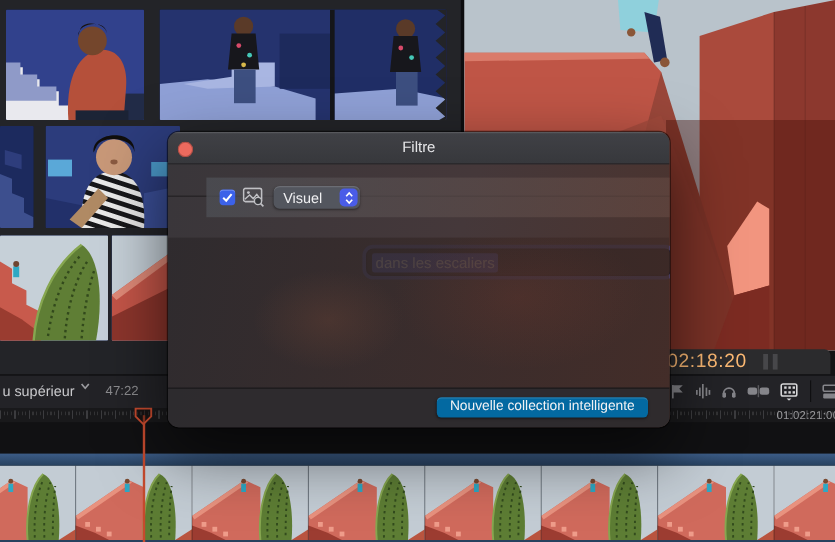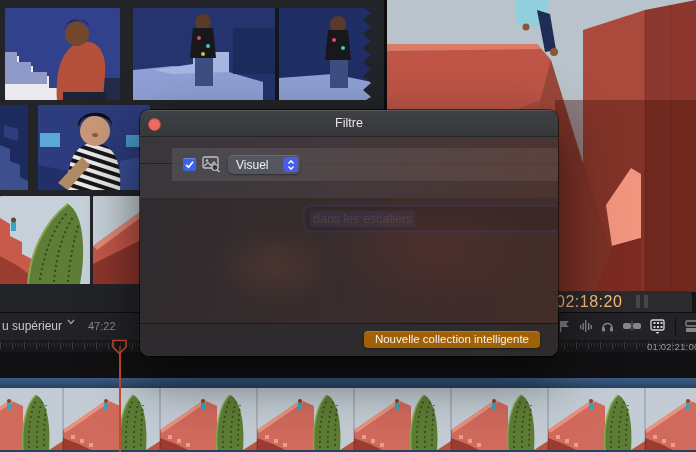--- a/index.html
+++ b/index.html
@@ -74,21 +74,21 @@
           background:#141418;border:1px solid #06060a;
           box-shadow:0 0 0 3px rgba(72,100,240,.65);display:flex;align-items:center;}
   .search-sel{margin-left:4px;padding:1px 3px;border-radius:2px;background:#3f55cf;
           color:#fff;font-size:12.5px;white-space:nowrap;}
   .addgroup{position:absolute;left:371px;top:30px;width:42px;height:19px;display:flex;}
   .add-btn{width:22px;height:19px;border-radius:5px 0 0 5px;background:rgba(130,104,96,.5);
           color:#fff;font-size:15px;line-height:17px;text-align:center;}
   .add-menu-btn{width:20px;height:19px;border-radius:5px;background:#4a5ce8;margin-left:0;
           display:flex;align-items:center;justify-content:center;box-shadow:inset 0 1px 0 rgba(255,255,255,.2);}
   .new-coll-btn{position:absolute;right:18px;top:7px;height:17px;padding:0 11px;border-radius:4px;
-          background:#a16207;color:#f2f2f4;font-size:11.5px;line-height:17px;
+          background:#0369a1;color:#f2f2f4;font-size:11.5px;line-height:17px;
           box-shadow:inset 0 1px 0 rgba(255,255,255,.16),0 1px 2px rgba(0,0,0,.4);}
   .icon-photo{position:absolute;left:30px;top:61px;}
 </style>
 </head>
 <body>
 
 <div class="stage">
 
   <div class="abs browser"></div>
 

